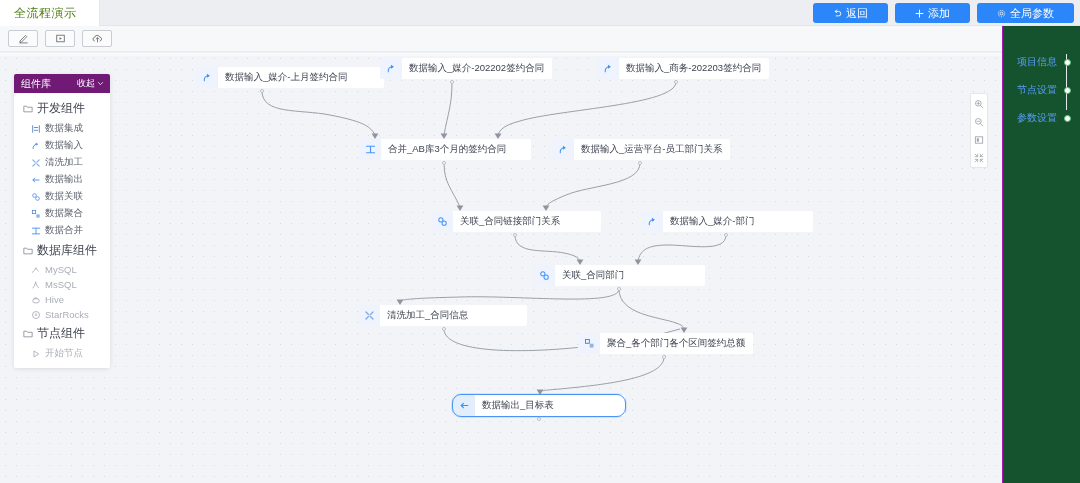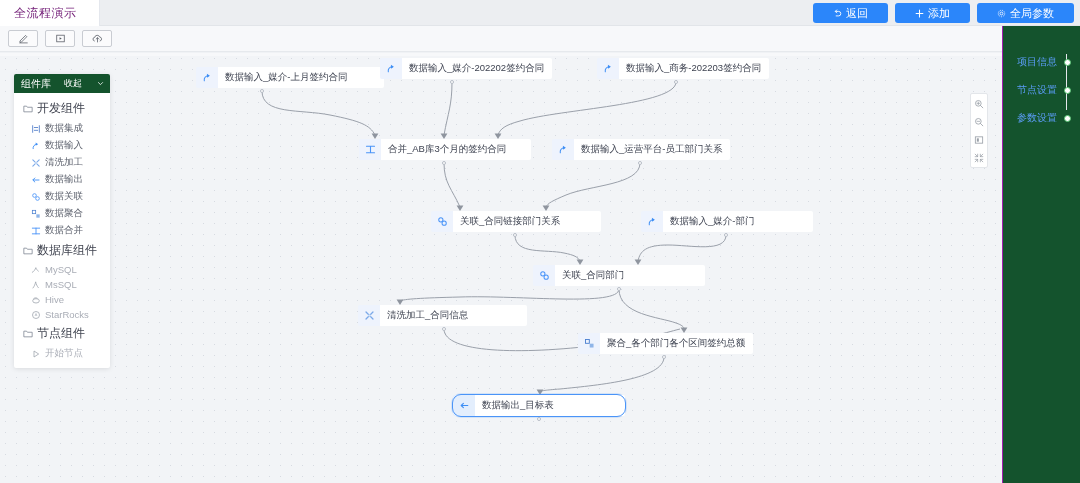--- a/index.html
+++ b/index.html
@@ -14,21 +14,21 @@
   
   .tabbar {
     position: absolute; left: 0; top: 0; width: 1080px; height: 26px;
     background: #eceef1; border-bottom: 1px solid #e2e5e9;
   }
   .tab {
     position: absolute; left: 0; top: 0; height: 26px;
     padding: 0 22px 0 14px;
     display: flex; align-items: center;
     background: #ffffff;
-    font-size: 12px; color: #701a75; letter-spacing: .5px;
+    font-size: 12px; color: #4d7c0f; letter-spacing: .5px;
     border-right: 1px solid #e4e7ed;
   }
 
   
   .topbtns { position: absolute; right: 6px; top: 3px; display: flex; gap: 7px; }
   .btn {
     height: 20px; display: flex; align-items: center; gap: 4px;
     padding: 0 20px; border-radius: 3px;
     background: #2b86fa; color: #fff; font-size: 11px;
     border: none; cursor: pointer; white-space: nowrap;
@@ -64,25 +64,25 @@
 
   
   .lib {
     position: absolute; left: 14px; top: 21px; width: 96px;
     background: #ffffff;
     box-shadow: 0 1px 5px rgba(0,0,0,.10);
     border-radius: 2px;
     z-index: 6;
   }
   .lib-head {
-    height: 19px; background: #14532d; color: #fff;
+    height: 19px; background: #701a75; color: #fff;
     display: flex; align-items: center; justify-content: space-between;
     padding: 0 6px 0 7px; font-size: 10px; border-radius: 2px 2px 0 0;
   }
-  .lib-collapse { display: flex; align-items: center; gap: 15px; font-size: 9px; cursor: pointer; }
+  .lib-collapse { display: flex; align-items: center; gap: 2px; font-size: 9px; cursor: pointer; }
   .lib-body { padding: 4px 0 6px 0; }
   .lib-group {
     display: flex; align-items: center; gap: 4px;
     padding: 3px 0 3px 8px; font-size: 12px; color: #404450; cursor: pointer;
   }
   .lib-item {
     display: flex; align-items: center; gap: 4px;
     padding: 2px 0 2px 16px; font-size: 9.5px; color: #5a5f6b; cursor: pointer;
   }
   .lib-item.dim { color: #a9adb6; }

